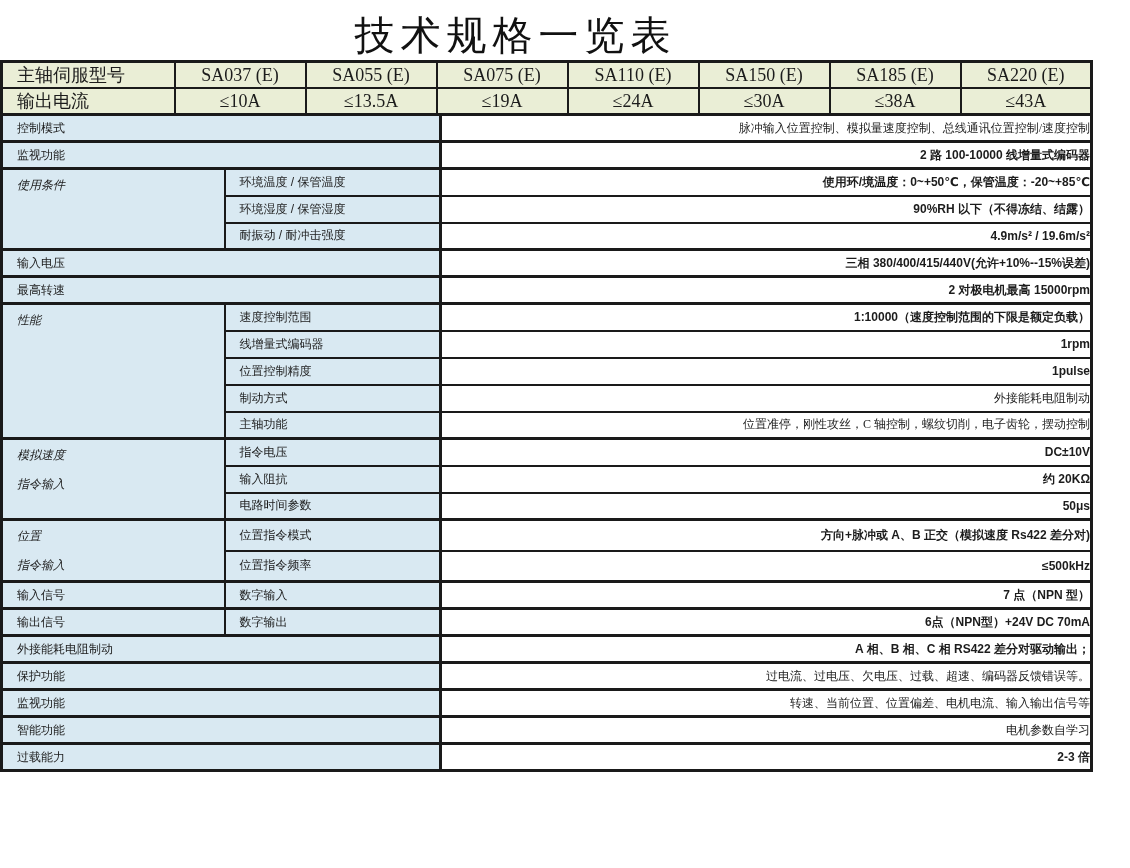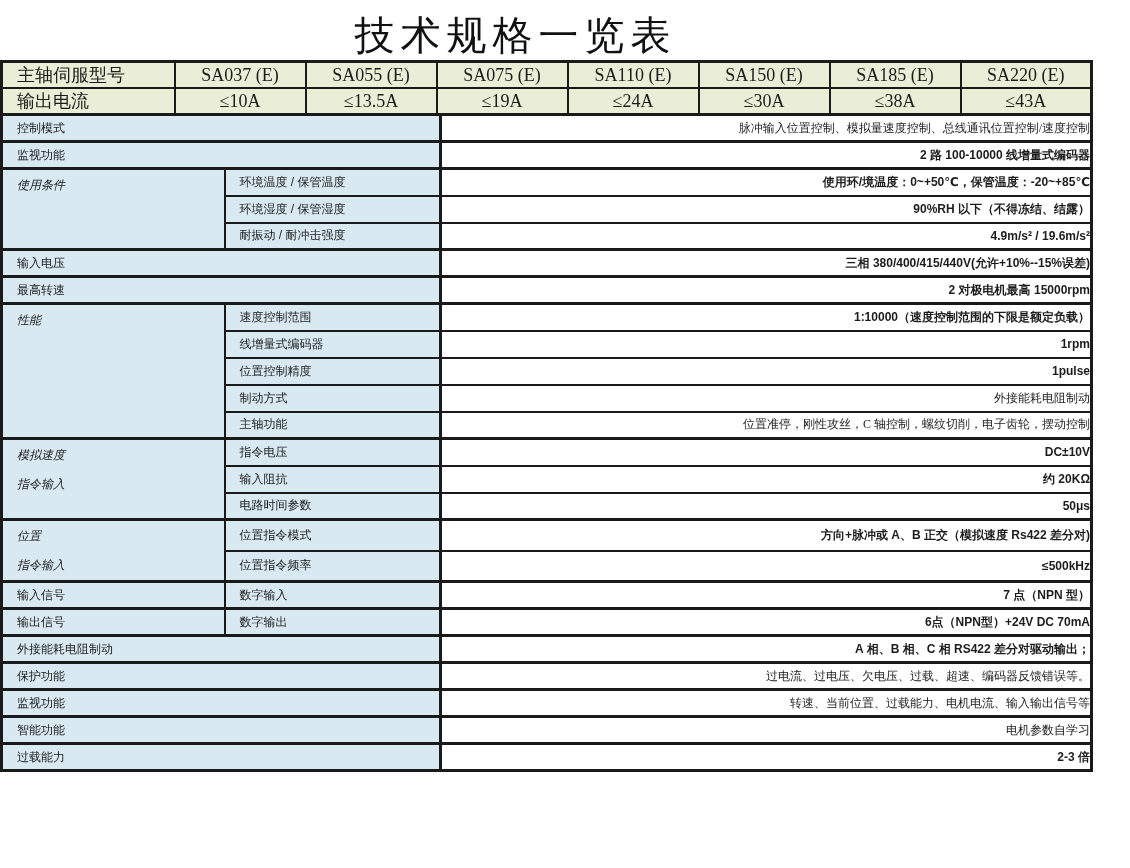--- a/index.html
+++ b/index.html
@@ -228,21 +228,21 @@
     <tr class="grp">
       <td class="lbl" colspan="2">外接能耗电阻制动</td>
       <td class="val vb">A 相、B 相、C 相 RS422 差分对驱动输出；</td>
     </tr>
     <tr class="grp">
       <td class="lbl" colspan="2">保护功能</td>
       <td class="val vs">过电流、过电压、欠电压、过载、超速、编码器反馈错误等。</td>
     </tr>
     <tr class="grp">
       <td class="lbl" colspan="2">监视功能</td>
-      <td class="val vs">转速、当前位置、过载能力、电机电流、输入输出信号等</td>
+      <td class="val vs">转速、当前位置、位置偏差、电机电流、输入输出信号等</td>
     </tr>
     <tr class="grp">
       <td class="lbl" colspan="2">智能功能</td>
       <td class="val vs">电机参数自学习</td>
     </tr>
     <tr class="grp">
       <td class="lbl" colspan="2">过载能力</td>
       <td class="val vb">2-3 倍</td>
     </tr>
   </tbody>

